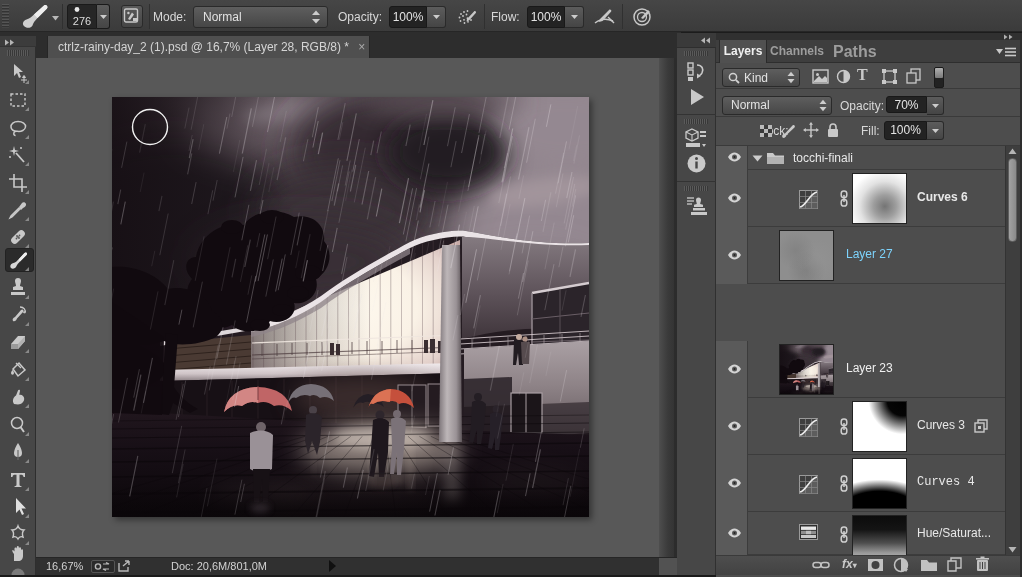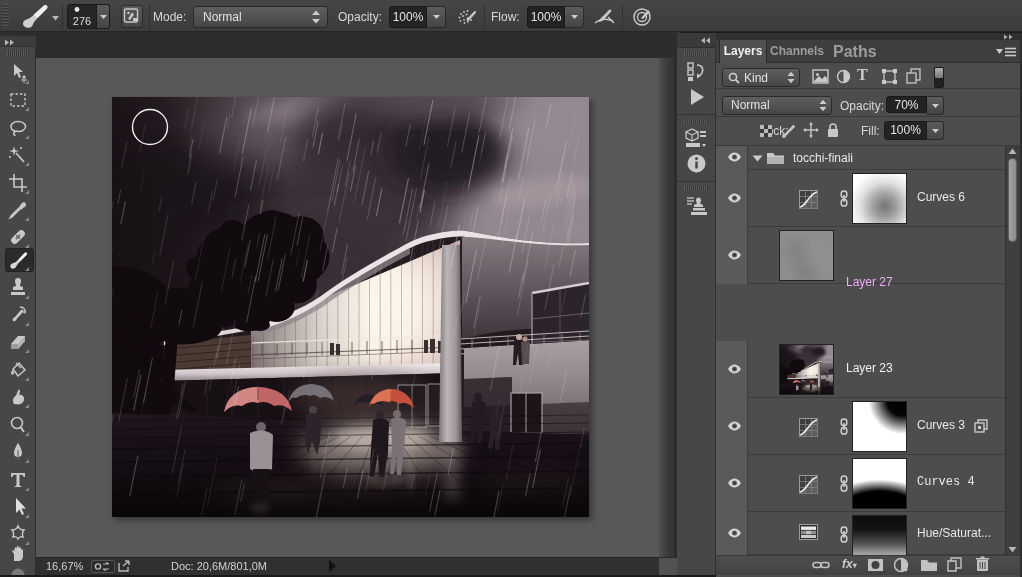--- a/index.html
+++ b/index.html
@@ -73,20 +73,21 @@
 <path d="M3,17 C8,13 15,12.5 21,15" fill="none" stroke="#c8c8c8" stroke-width="1.4"></path>
 <line x1="16" y1="11" x2="22" y2="17" stroke="#c8c8c8" stroke-width="1.4"></line>
 </svg>
 <div class="abs" style="left:622px;top:4px;width:1px;height:25px;background:#303030;"></div>
 <svg class="abs" style="left:631px;top:5px;" width="24" height="24" viewBox="0 0 24 24">
 <circle cx="11" cy="12" r="8" fill="none" stroke="#c8c8c8" stroke-width="1.5"></circle>
 <circle cx="11" cy="12" r="4.5" fill="none" stroke="#c8c8c8" stroke-width="1.3"></circle>
 <path d="M10,13 L17,5 L19,7 L12,14 Z" fill="#c8c8c8"></path>
 </svg>
 <div class="abs" style="left:0;top:32px;width:681px;height:26px;background:#2d2d2d;"></div>
+<div class="abs" style="left:47px;top:36px;width:323px;height:22px;background:#4f4f4f;border-left:1px solid #262626;border-right:1px solid #262626;color:#d4d4d4;font-size:12px;line-height:22px;padding-left:10px;">ctrlz-rainy-day_2 (1).psd @ 16,7% (Layer 28, RGB/8) * <span style="color:#aaa;margin-left:6px;">×</span></div>
 <div class="abs" style="left:0;top:36px;width:36px;height:541px;background:#474747;border-right:1px solid #2e2e2e;"></div>
 <div class="abs" style="left:0;top:36px;width:36px;height:11px;background:#3c3c3c;border-bottom:1px solid #333;"></div>
 <svg class="abs" style="left:4px;top:39px;" width="14" height="7" viewBox="0 0 14 7">
       <path d="M1,0.5 L5,3.5 L1,6.5 Z" fill="#b5b5b5"></path>
       <path d="M6,0.5 L10,3.5 L6,6.5 Z" fill="#b5b5b5"></path>
     </svg>
 <div class="abs" style="left:7px;top:50px;width:22px;height:6px;background:repeating-linear-gradient(90deg,#5a5a5a 0,#5a5a5a 1px,#383838 1px,#383838 2px);"></div>
 <div class="abs" style="left:5px;top:248px;width:29px;height:24px;background:#2b2b2b;border-radius:3px;border:1px solid #222;"></div>
 <svg class="abs" style="left:6px;top:61px;" width="24" height="24" viewBox="0 0 24 24">
       <path d="M8,3 L8,15 L11,12 L13,17 L15,16 L13,11 L17,11 Z" fill="#c9c9c9"></path>
@@ -659,35 +660,35 @@
           <g fill="none" stroke="#cfcfcf" stroke-width="1.5">
             <rect x="2.2" y="1" width="5.6" height="6.5" rx="2.6"></rect>
             <rect x="2.2" y="9.5" width="5.6" height="6.5" rx="2.6"></rect>
           </g>
           <line x1="5" y1="5" x2="5" y2="12" stroke="#cfcfcf" stroke-width="1.5"></line>
         </svg>
       </div>
 <div style="position:absolute;left:136px;top:3px;width:55px;height:51px;background:#fff;border:1px solid #222;">
         <div style="position:absolute;inset:0;background:radial-gradient(circle at 60% 66%, #747474 0%, #9e9e9e 25%, #e2e2e2 55%, #fff 80%);"></div>
       </div>
-<div style="position:absolute;left:201px;top:20px;color:#e8e8e8;font-size:12px;">Curves 6</div>
+<div style="position:absolute;left:201px;top:20px;color:#e8e8e8;font-size:12px;font-weight:bold;">Curves 6</div>
 </div>
 <div class="abs" style="left:716px;top:227px;width:306px;height:57px;background:#4d4d4d;border-bottom:1px solid #3c3c3c;">
 <div style="position:absolute;left:0;top:0;width:32px;height:57px;background:#5a5a5a;border-right:1px solid #3c3c3c;"></div>
 <div style="position:absolute;left:11px;top:23px;">
         <svg width="15" height="10" viewBox="0 0 15 10">
           <path d="M1,5 C3,1.6 5.6,0.5 7.5,0.5 C9.4,0.5 12,1.6 14,5 C12,8.4 9.4,9.5 7.5,9.5 C5.6,9.5 3,8.4 1,5 Z" fill="#d4d4d4"></path>
           <circle cx="7.5" cy="5" r="2.5" fill="#5a5a5a"></circle>
           <circle cx="7.5" cy="5" r="1" fill="#222"></circle>
         </svg>
       </div>
 <div style="position:absolute;left:63px;top:3px;width:55px;height:51px;background:#8e8e8e;border:1px solid #222;">
         <div style="position:absolute;inset:0;background:radial-gradient(circle at 30% 40%, rgba(120,120,120,0.5), transparent 40%),radial-gradient(circle at 70% 60%, rgba(150,150,150,0.5), transparent 45%),radial-gradient(circle at 50% 80%, rgba(110,110,110,0.5), transparent 40%);"></div>
       </div>
-<div style="position:absolute;left:130px;top:20px;color:#f0abfc;font-size:12px;margin-top:28px;">Layer 27</div>
+<div style="position:absolute;left:130px;top:20px;color:#7dd3fc;font-size:12px;">Layer 27</div>
 </div>
 <div class="abs" style="left:716px;top:341px;width:306px;height:57px;background:#4d4d4d;border-bottom:1px solid #3c3c3c;">
 <div style="position:absolute;left:0;top:0;width:32px;height:57px;background:#5a5a5a;border-right:1px solid #3c3c3c;"></div>
 <div style="position:absolute;left:11px;top:23px;">
         <svg width="15" height="10" viewBox="0 0 15 10">
           <path d="M1,5 C3,1.6 5.6,0.5 7.5,0.5 C9.4,0.5 12,1.6 14,5 C12,8.4 9.4,9.5 7.5,9.5 C5.6,9.5 3,8.4 1,5 Z" fill="#d4d4d4"></path>
           <circle cx="7.5" cy="5" r="2.5" fill="#5a5a5a"></circle>
           <circle cx="7.5" cy="5" r="1" fill="#222"></circle>
         </svg>
       </div>

